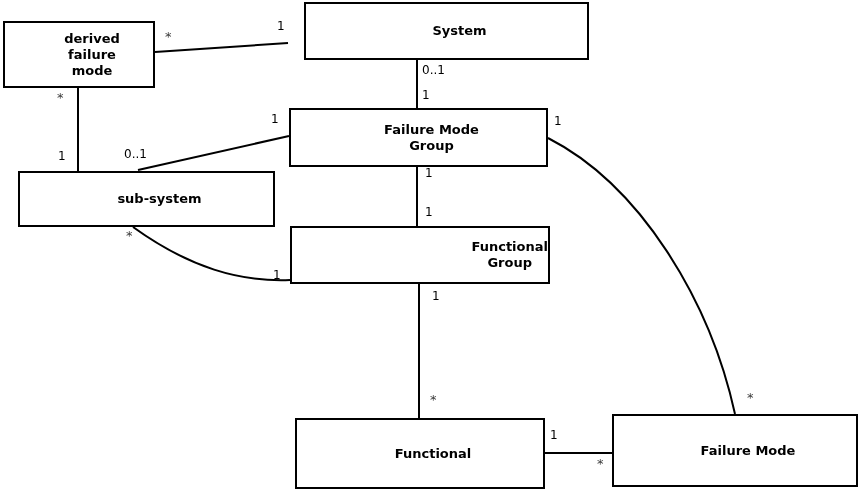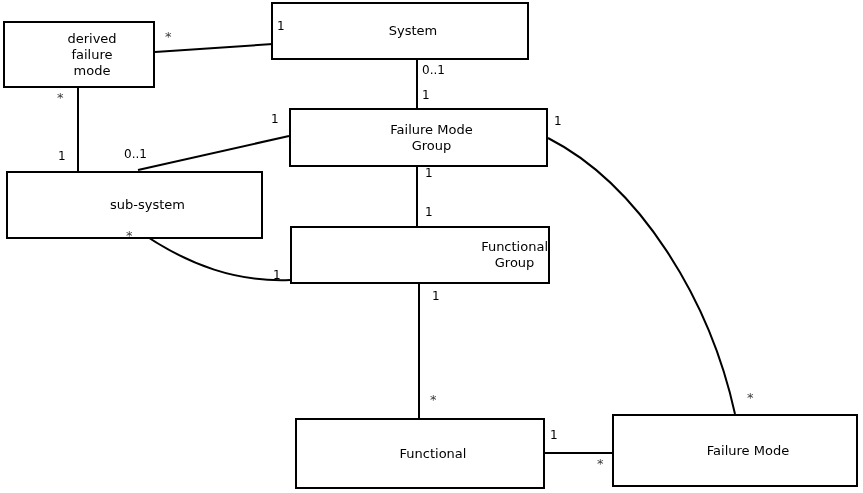--- a/index.html
+++ b/index.html
@@ -33,20 +33,21 @@
     align-items: center;
     justify-content: center;
   }
   .uml-class .class-name {
     font-size: 13px;
     line-height: 16px;
     color: #000000;
     text-align: center;
     white-space: pre-line;
     padding-left: 26px;
+    font-weight: bold;
   }
   .mult-label {
     position: absolute;
     font-size: 12px;
     line-height: 12px;
     color: #000000;
     white-space: nowrap;
   }
   .mult-label.star {
     font-size: 13px;
@@ -69,28 +70,28 @@
       <path d="M 545 453 L 612 453" fill="none" stroke="#000000" stroke-width="2"></path>
       <path d="M 548 138 C 640 185 710 300 735 414" fill="none" stroke="#000000" stroke-width="2"></path>
     </svg>
 
   <div id="class-layer">
       <div class="uml-class" style="left: 3px; top: 21px; width: 152px; height: 67px;">
         <div class="class-name">derived
 failure
 mode</div>
       </div>
-      <div class="uml-class" style="left: 271px; top: 2px; width: 258px; height: 58px;">
+      <div class="uml-class" style="left: 304px; top: 2px; width: 285px; height: 58px;">
         <div class="class-name">System</div>
       </div>
       <div class="uml-class" style="left: 289px; top: 108px; width: 259px; height: 59px;">
         <div class="class-name">Failure Mode
 Group</div>
       </div>
-      <div class="uml-class" style="left: 6px; top: 171px; width: 257px; height: 68px;">
+      <div class="uml-class" style="left: 18px; top: 171px; width: 257px; height: 56px;">
         <div class="class-name">sub-system</div>
       </div>
       <div class="uml-class" style="left: 290px; top: 226px; width: 260px; height: 58px; justify-content: flex-end;">
         <div class="class-name">Functional
 Group</div>
       </div>
       <div class="uml-class" style="left: 295px; top: 418px; width: 250px; height: 71px;">
         <div class="class-name">Functional</div>
       </div>
       <div class="uml-class" style="left: 612px; top: 414px; width: 246px; height: 73px;">

